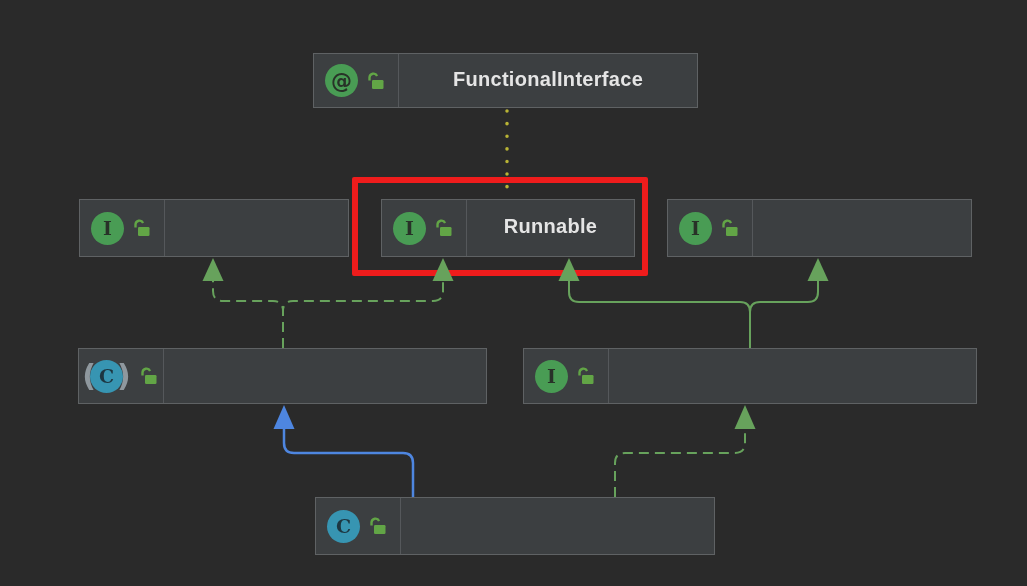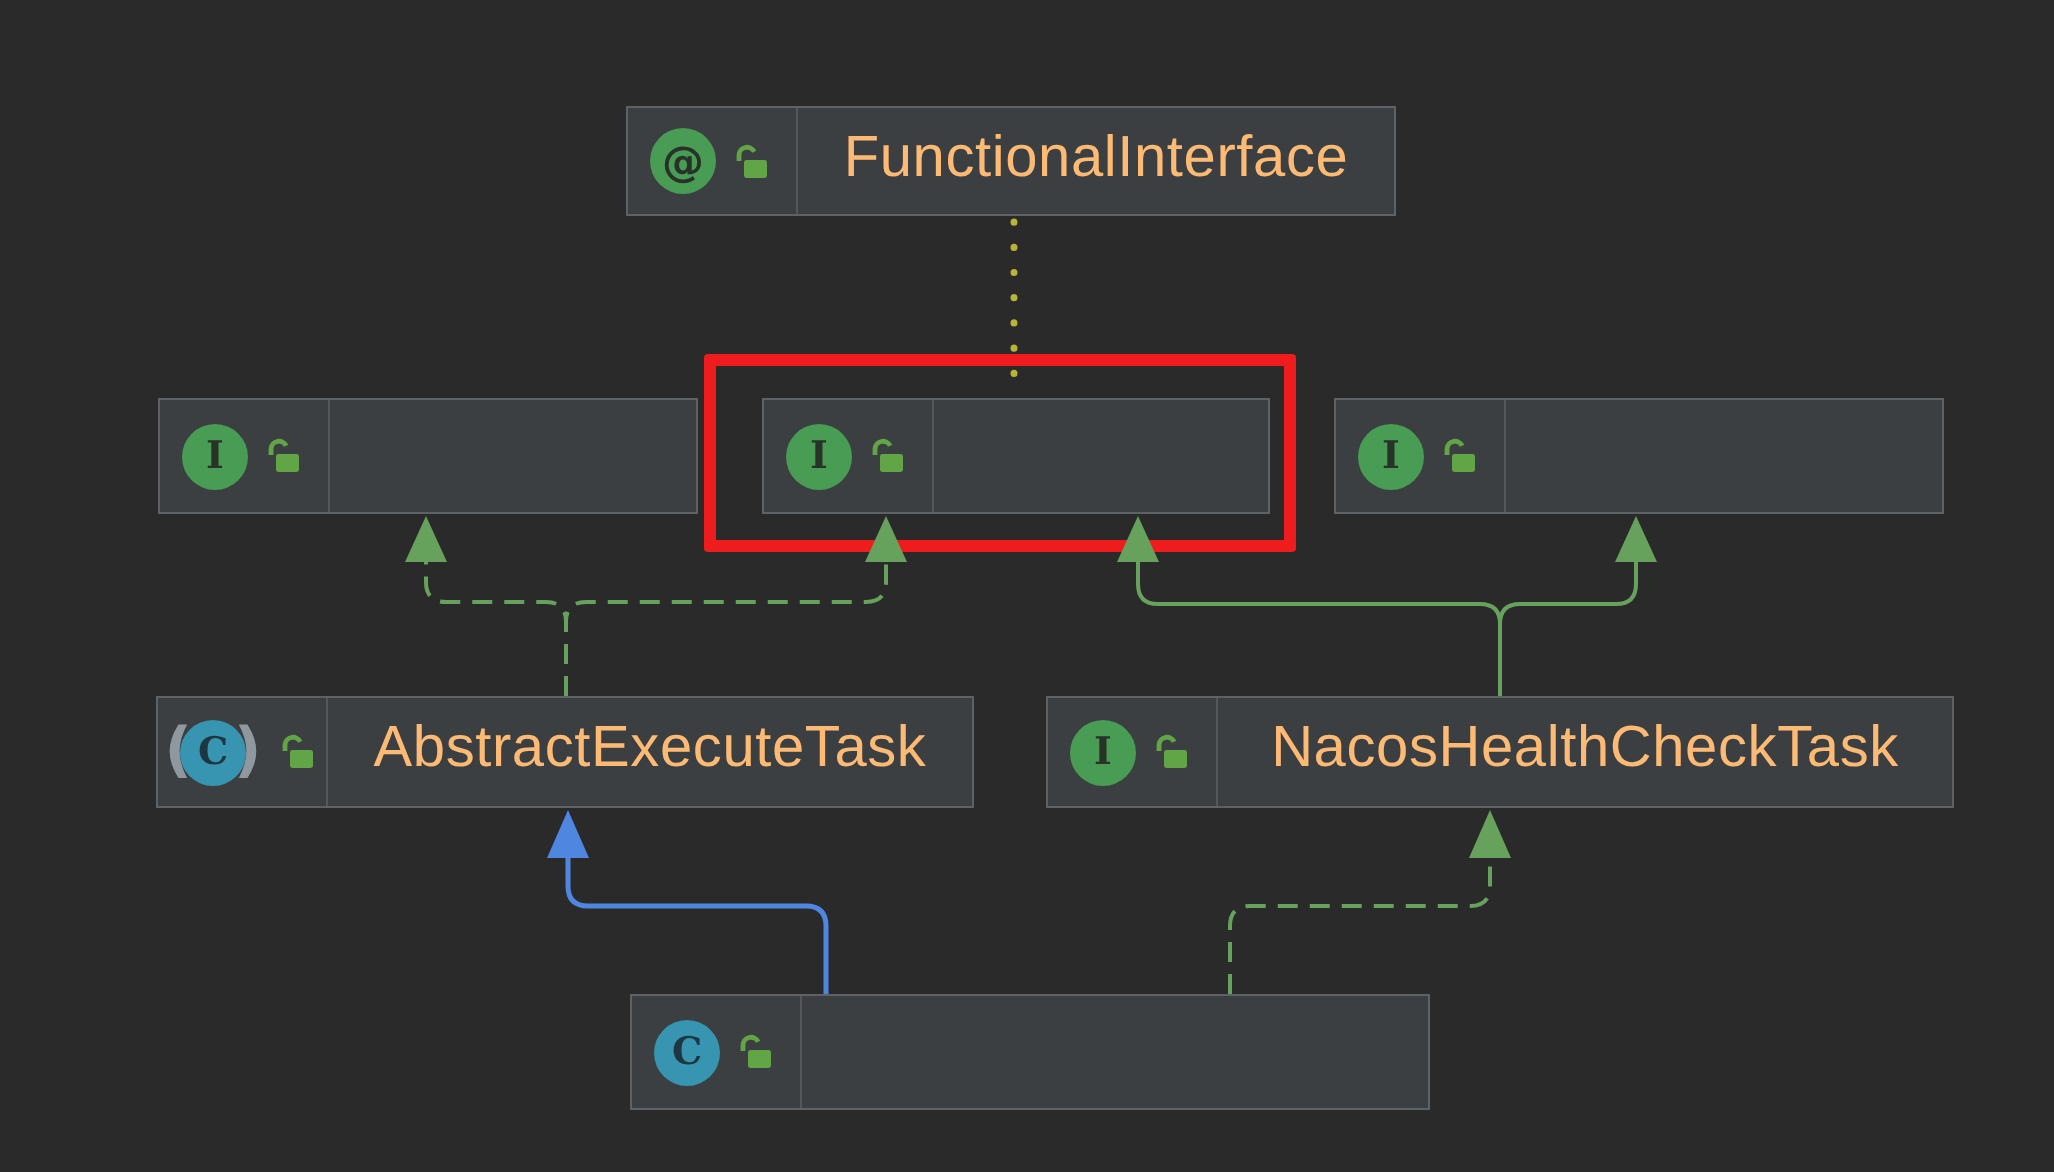--- a/index.html
+++ b/index.html
@@ -25,22 +25,23 @@
   .circle.cls{color:#1d3641;}
   .abstract-wrap{display:flex;align-items:center;position:relative;}
   .paren{
     color:#8f989e;font-size:30px;line-height:30px;z-index:0;
     font-family:"DejaVu Sans",sans-serif;font-weight:700;
   }
   .paren.l{margin-right:-6px;}
   .paren.r{margin-left:-6px;}
   .label{
     flex:1;display:flex;align-items:center;justify-content:center;
-    font-size:29px;color:#fdba74;letter-spacing:.3px;padding-bottom:3px;
+    font-size:20px;color:#e5e5e5;letter-spacing:.3px;padding-bottom:3px;
     white-space:nowrap;
+    font-weight:bold;
   }
   .highlight{
     position:absolute;left:352px;top:177px;width:296px;height:99px;
     border:6px solid #ee1c1c;box-sizing:border-box;z-index:1;border-radius:2px;
   }
   svg.edges{position:absolute;left:0;top:0;z-index:2;pointer-events:none;}
   .e-solid{fill:none;stroke-width:2;}
   .e-solid-blue{fill:none;stroke-width:2.5;}
   .e-dashed{fill:none;stroke-width:2;stroke-dasharray:10 6;}
   .e-dotted{fill:none;stroke-width:3.5;stroke-dasharray:0.1 12.5;stroke-linecap:round;}
@@ -97,20 +98,21 @@
   </div>
 
   <div class="node" style="left:381px;top:199px;width:254px;height:58px">
     <div class="icon-cell">
       <span class="circle" style="background: rgb(73, 156, 84);">I</span>
       <svg width="22" height="22" viewBox="0 0 22 22">
         <path d="M4.5 10.5 V7.6 a4 4 0 0 1 7.6 -1.7" fill="none" stroke-width="2.4" stroke="#62a546"></path>
         <rect x="7" y="10" width="11.5" height="9" rx="1.2" fill="#62a546"></rect>
       </svg>
     </div>
+    <div class="label">Runnable</div>
   </div>
 
   <div class="node" style="left:667px;top:199px;width:305px;height:58px">
     <div class="icon-cell">
       <span class="circle" style="background: rgb(73, 156, 84);">I</span>
       <svg width="22" height="22" viewBox="0 0 22 22">
         <path d="M4.5 10.5 V7.6 a4 4 0 0 1 7.6 -1.7" fill="none" stroke-width="2.4" stroke="#62a546"></path>
         <rect x="7" y="10" width="11.5" height="9" rx="1.2" fill="#62a546"></rect>
       </svg>
     </div>
@@ -121,32 +123,30 @@
       <span class="abstract-wrap">
         <span class="paren l">(</span>
         <span class="circle cls" style="background: rgb(55, 149, 178);">C</span>
         <span class="paren r">)</span>
       </span>
       <svg width="22" height="22" viewBox="0 0 22 22">
         <path d="M4.5 10.5 V7.6 a4 4 0 0 1 7.6 -1.7" fill="none" stroke-width="2.4" stroke="#62a546"></path>
         <rect x="7" y="10" width="11.5" height="9" rx="1.2" fill="#62a546"></rect>
       </svg>
     </div>
-    <div class="label">AbstractExecuteTask</div>
   </div>
 
   <div class="node" style="left:523px;top:348px;width:454px;height:56px">
     <div class="icon-cell">
       <span class="circle" style="background: rgb(73, 156, 84);">I</span>
       <svg width="22" height="22" viewBox="0 0 22 22">
         <path d="M4.5 10.5 V7.6 a4 4 0 0 1 7.6 -1.7" fill="none" stroke-width="2.4" stroke="#62a546"></path>
         <rect x="7" y="10" width="11.5" height="9" rx="1.2" fill="#62a546"></rect>
       </svg>
     </div>
-    <div class="label">NacosHealthCheckTask</div>
   </div>
 
   <div class="node" style="left:315px;top:497px;width:400px;height:58px">
     <div class="icon-cell">
       <span class="circle cls" style="background: rgb(55, 149, 178);">C</span>
       <svg width="22" height="22" viewBox="0 0 22 22">
         <path d="M4.5 10.5 V7.6 a4 4 0 0 1 7.6 -1.7" fill="none" stroke-width="2.4" stroke="#62a546"></path>
         <rect x="7" y="10" width="11.5" height="9" rx="1.2" fill="#62a546"></rect>
       </svg>
     </div>

